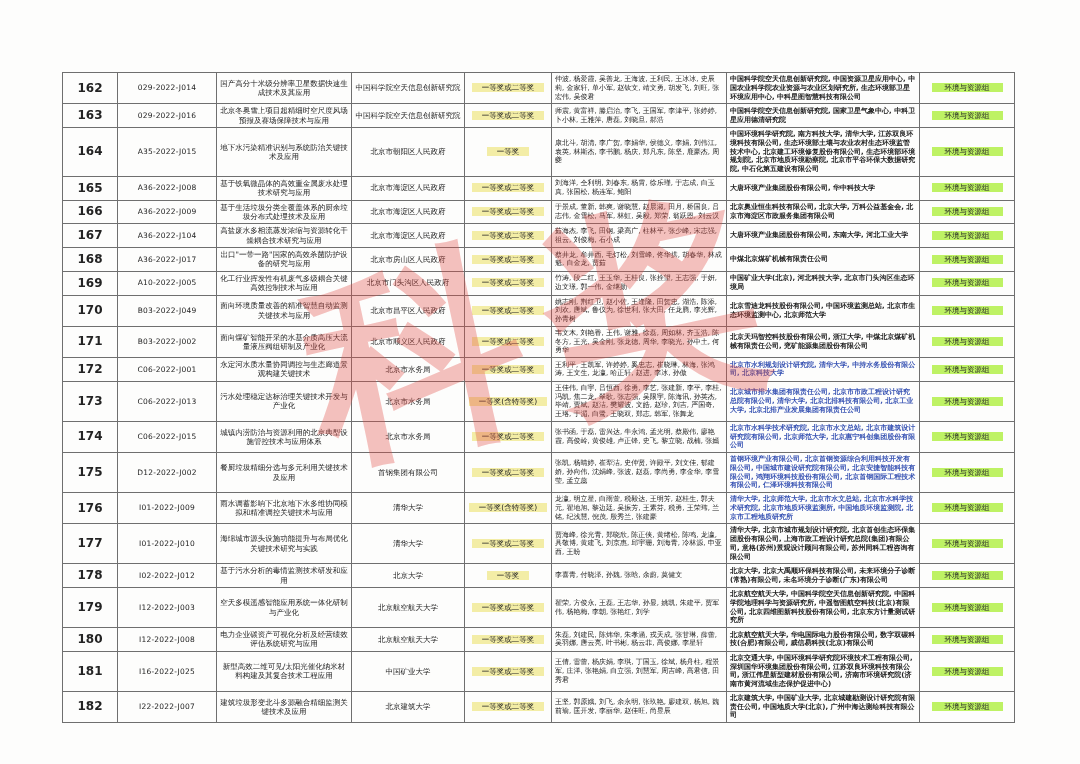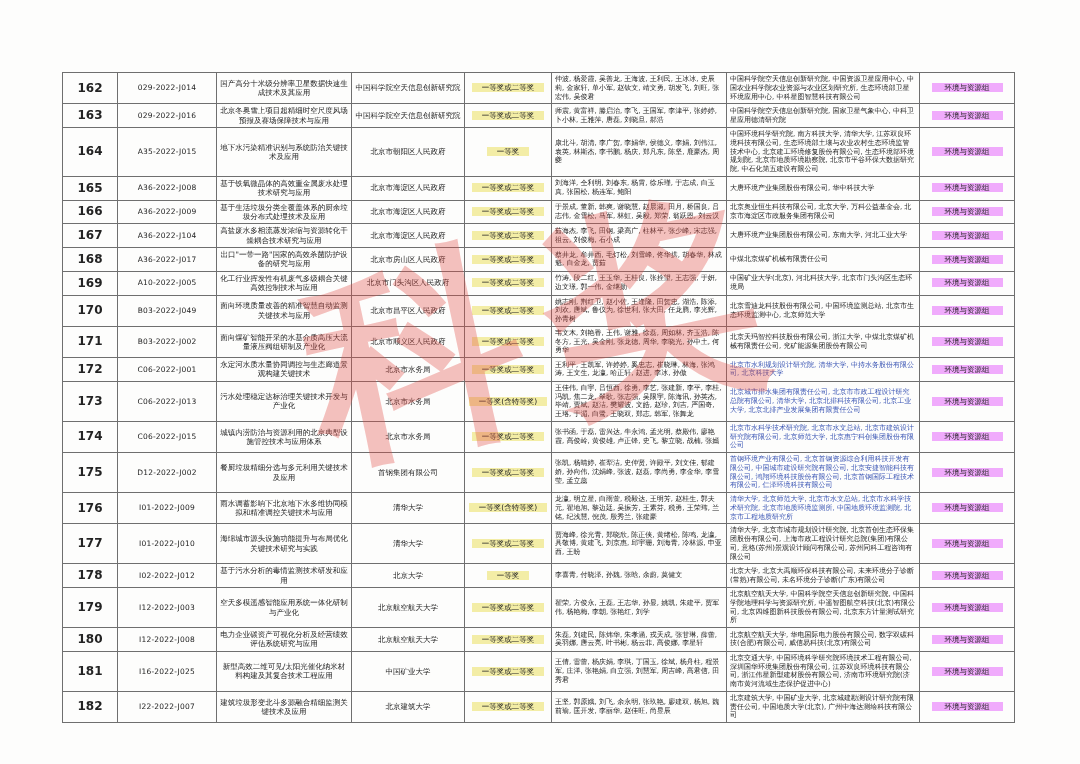--- a/index.html
+++ b/index.html
@@ -21,24 +21,24 @@
     vertical-align:middle;
     word-break:break-all;
     color:#232323;
   }
   td.c-no{width:48px;text-align:center;font-size:12px;font-weight:bold;}
   td.c-code{width:92px;text-align:center;font-size:7.5px;letter-spacing:.2px;}
   td.c-title{width:128px;text-align:center;margin-top:24px;}
   td.c-nom{width:106px;text-align:center;}
   td.c-award{width:80px;text-align:center;}
   td.c-people{width:168px;text-align:left;font-size:7px;margin-top:28px;}
-  td.c-orgs{width:186px;text-align:left;font-size:7px;}
+  td.c-orgs{width:186px;text-align:left;font-size:7px;font-weight:bold;}
   td.c-group{width:88px;text-align:center;}
   .hl-award{background:#f3eda6;padding:0 10px;box-decoration-break:clone;}
-  .hl-group{background:#f0abfc;padding:0 13px;}
+  .hl-group{background:#bef264;padding:0 13px;}
   tr.orgs-blue td.c-orgs{color:#3a55b4;}
   .watermark{
     position:absolute;left:300px;top:210px;width:560px;height:520px;
     color:#e24c45;opacity:.34;
     font-size:215px;line-height:1.05;font-weight:bold;
     transform:rotate(-12deg);
     pointer-events:none;
     text-align:center;
     letter-spacing:30px;
     user-select:none;

